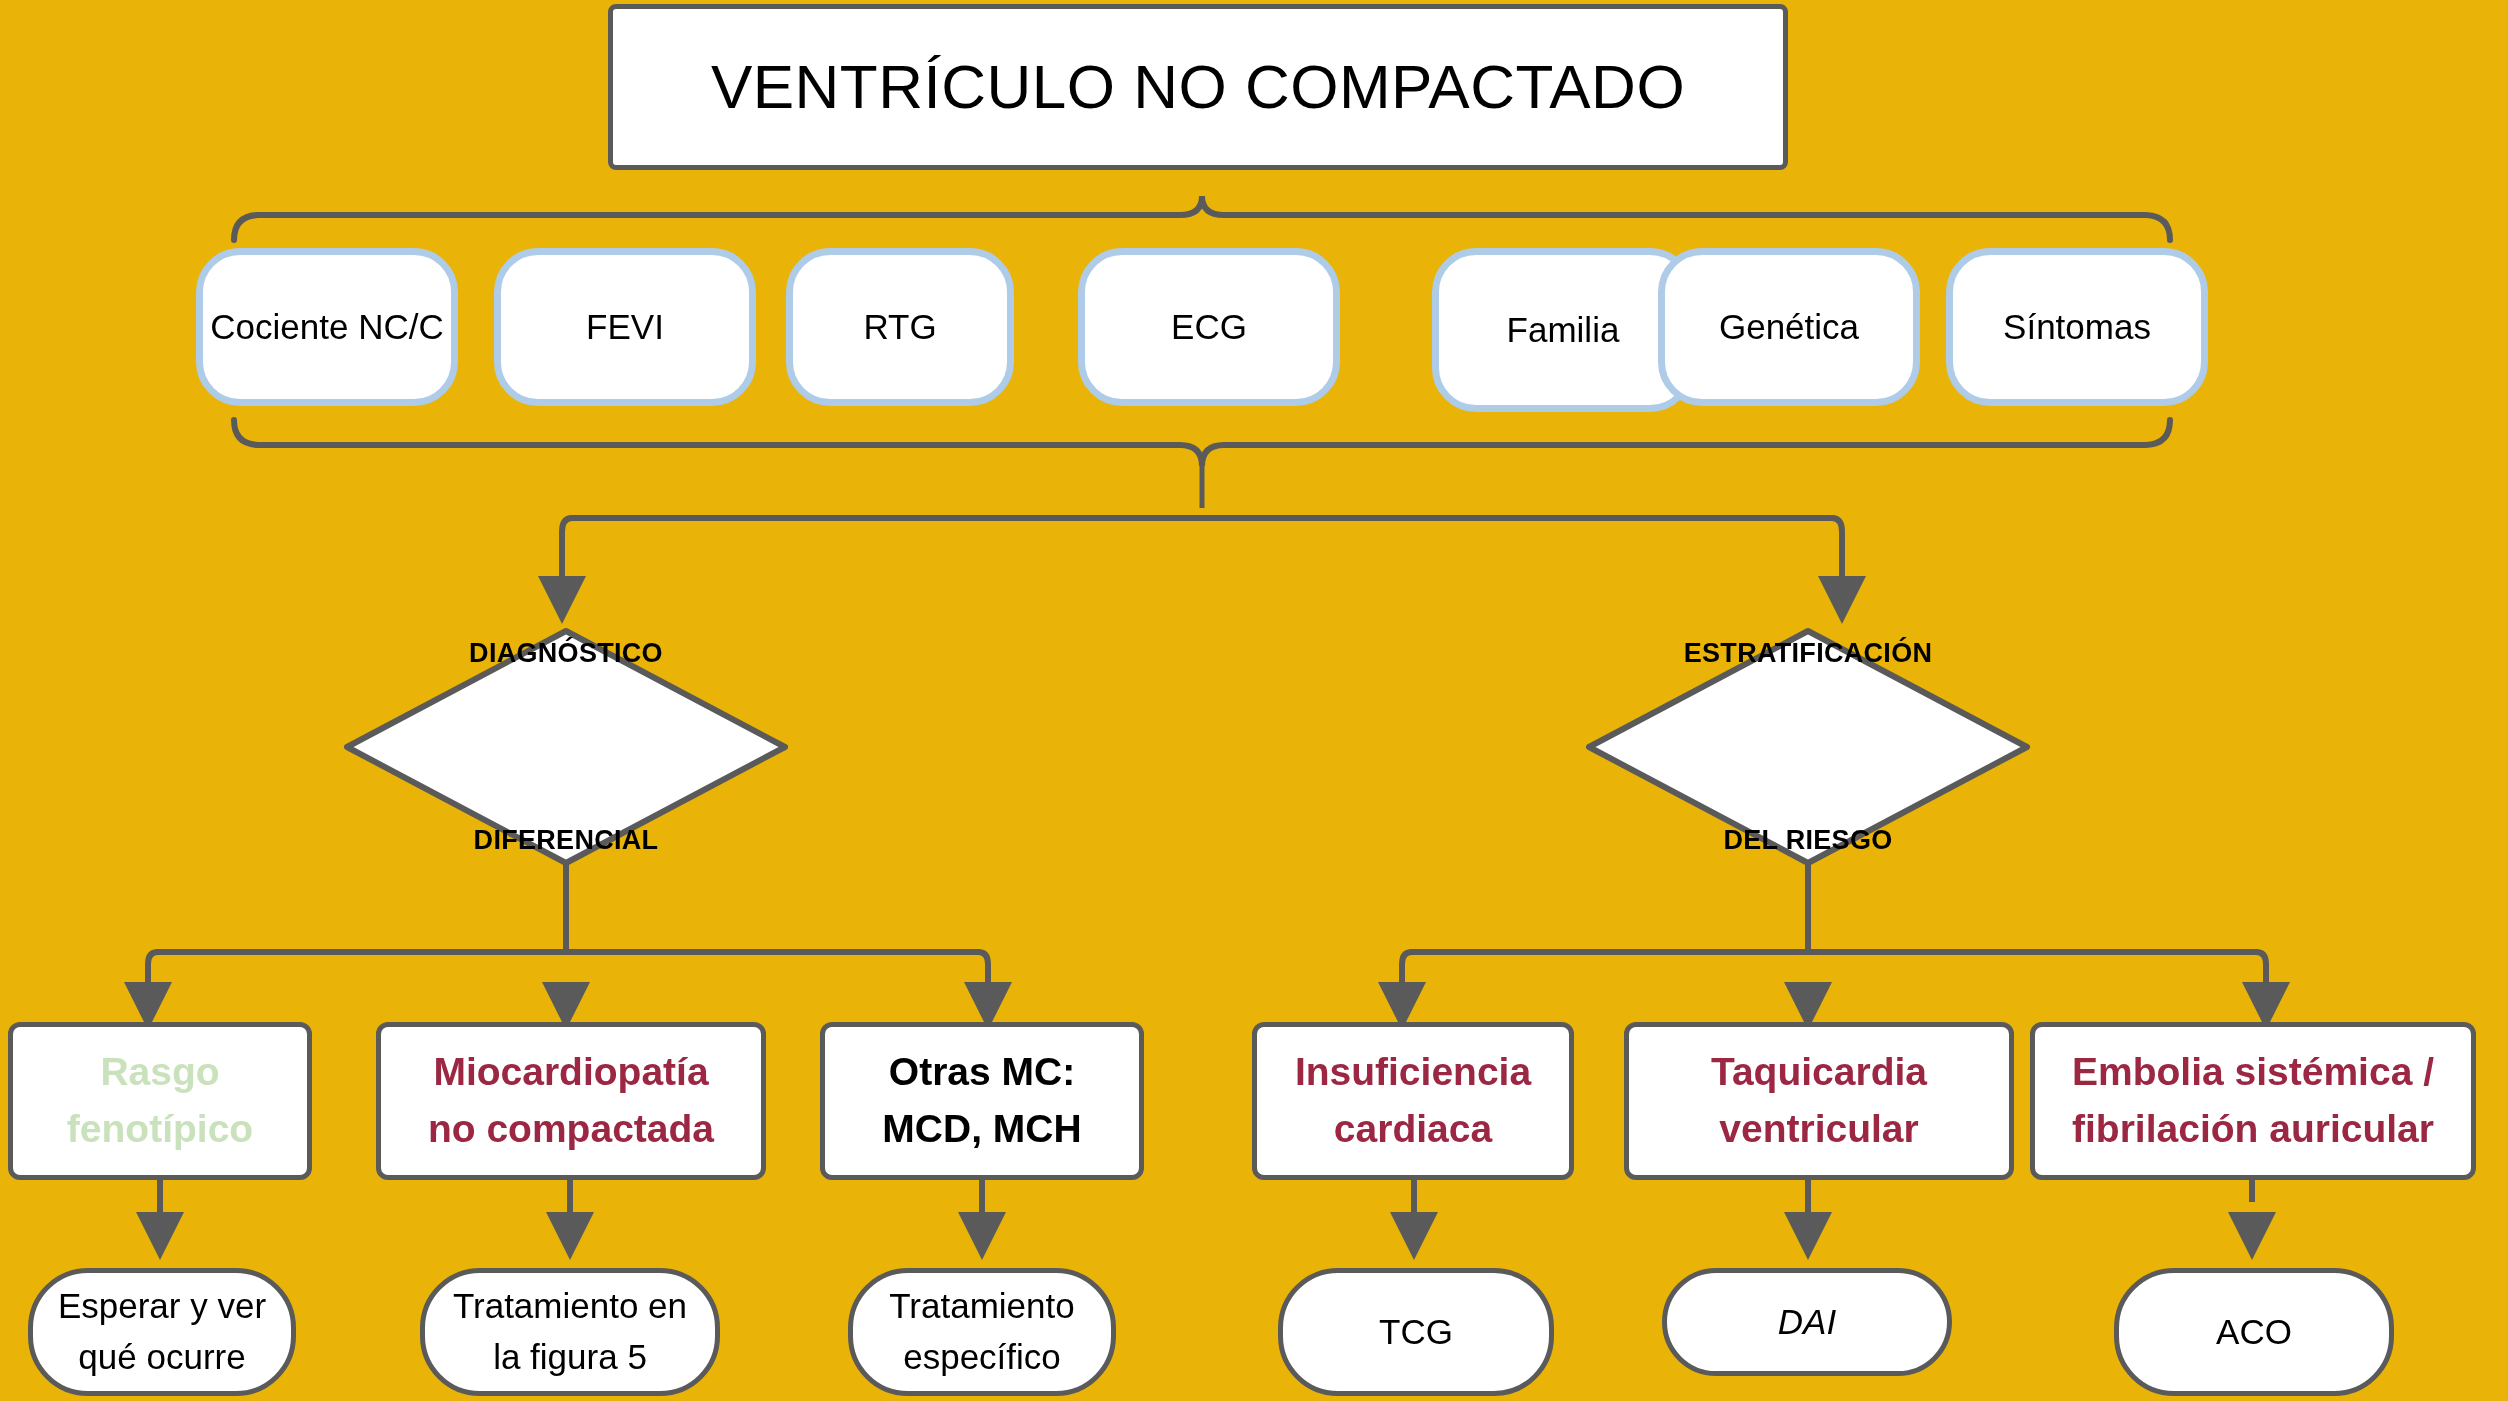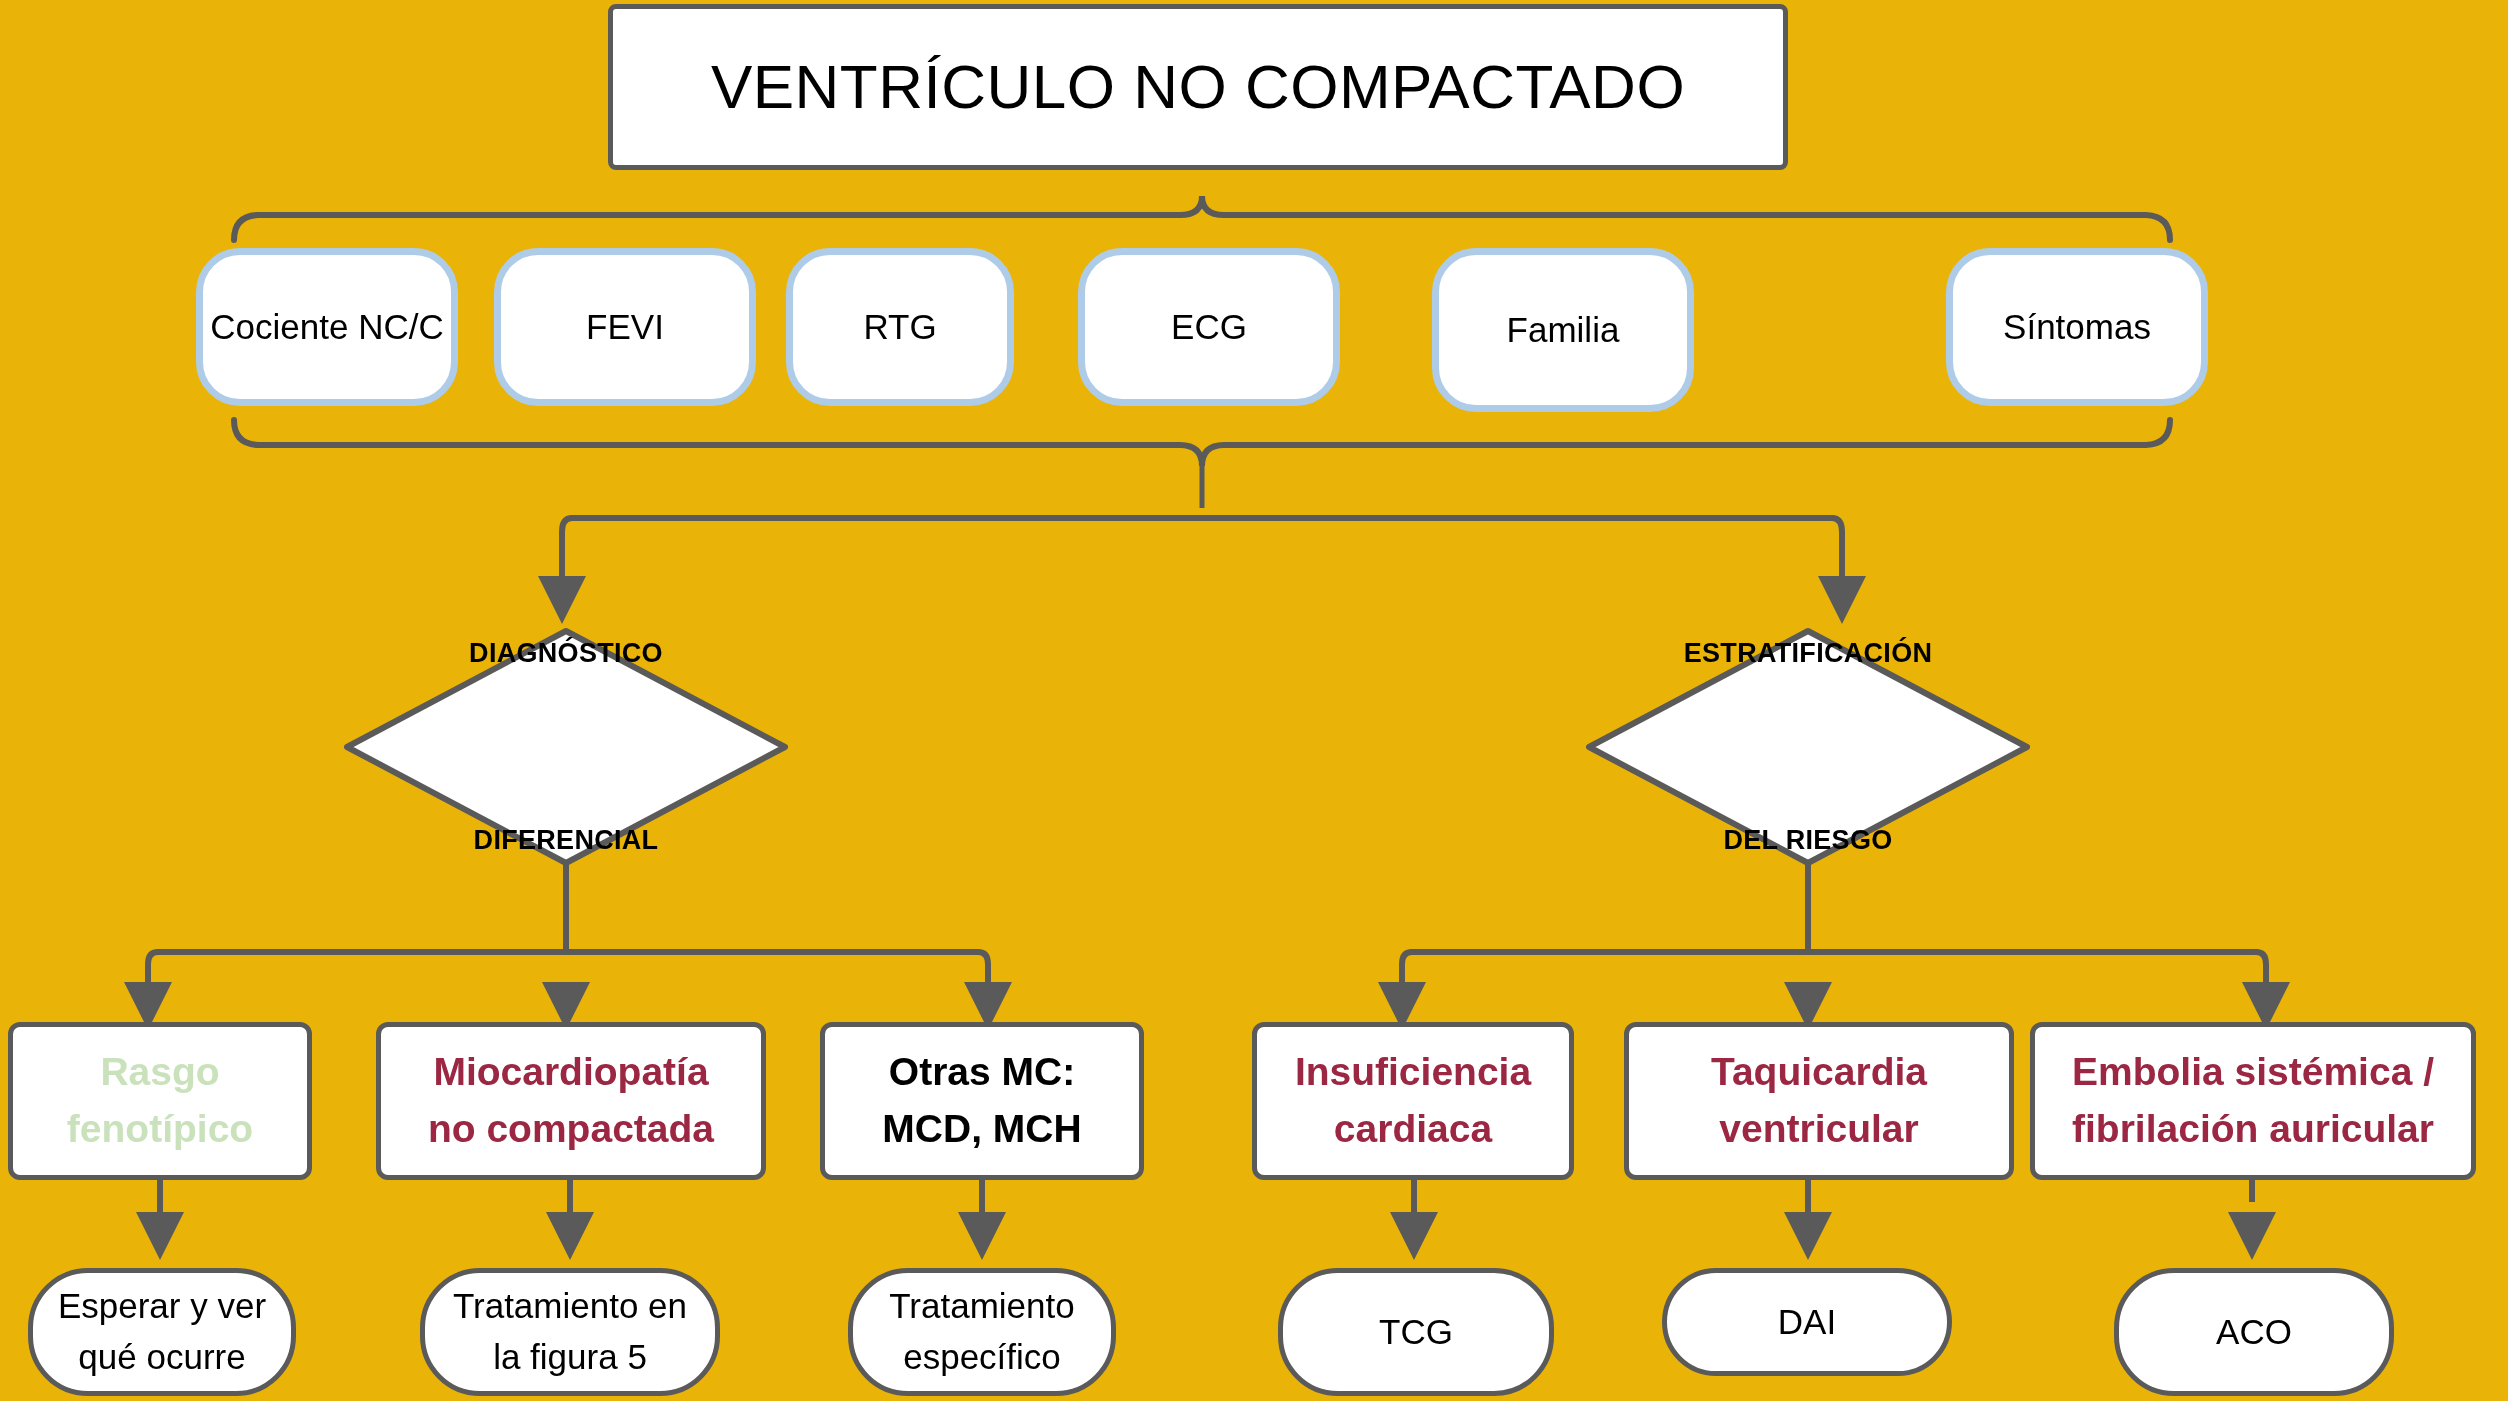--- a/index.html
+++ b/index.html
@@ -178,20 +178,23 @@
   </div>
   <div class="node criteria-box" style="left:786px; top:248px; width:228px; height:158px;">
     <span>RTG</span>
   </div>
   <div class="node criteria-box" style="left:1078px; top:248px; width:262px; height:158px;">
     <span>ECG</span>
   </div>
   <div class="node criteria-box" style="left:1432px; top:248px; width:262px; height:164px;">
     <span>Familia</span>
   </div>
+  <div class="node criteria-box" style="left:1658px; top:248px; width:262px; height:158px;">
+    <span>Genética</span>
+  </div>
   <div class="node criteria-box" style="left:1946px; top:248px; width:262px; height:158px;">
     <span>Síntomas</span>
   </div>
 
   <div class="diamond-wrap" style="left:342px; top:626px; width:448px; height:242px;">
     <svg class="diamond-shape" width="448" height="242" viewBox="0 0 448 242">
       <polygon points="224,5 443,121 224,237 5,121" fill="#ffffff" stroke="#5a5a5a" stroke-width="6" stroke-linejoin="round"></polygon>
     </svg>
     <div class="diamond-label">
       <span class="ln">DIAGNÓSTICO</span>
@@ -251,21 +254,21 @@
 
   <div class="node terminal-box" style="left:848px; top:1268px; width:268px; height:128px; flex-direction:column;">
     <span class="ln">Tratamiento</span>
     <span class="ln">específico</span>
   </div>
 
   <div class="node terminal-box" style="left:1278px; top:1268px; width:276px; height:128px; flex-direction:column;">
     <span class="ln">TCG</span>
   </div>
 
-  <div class="node terminal-box" style="left:1662px; top:1268px; width:290px; height:108px; flex-direction:column;">
+  <div class="node terminal-box" style="left:1662px; top:1268px; width:290px; height:108px; flex-direction:column;font-style:italic;">
     <span class="ln">DAI</span>
   </div>
 
   <div class="node terminal-box" style="left:2114px; top:1268px; width:280px; height:128px; flex-direction:column;">
     <span class="ln">ACO</span>
   </div>
 
 </div>
 
 </body></html>

